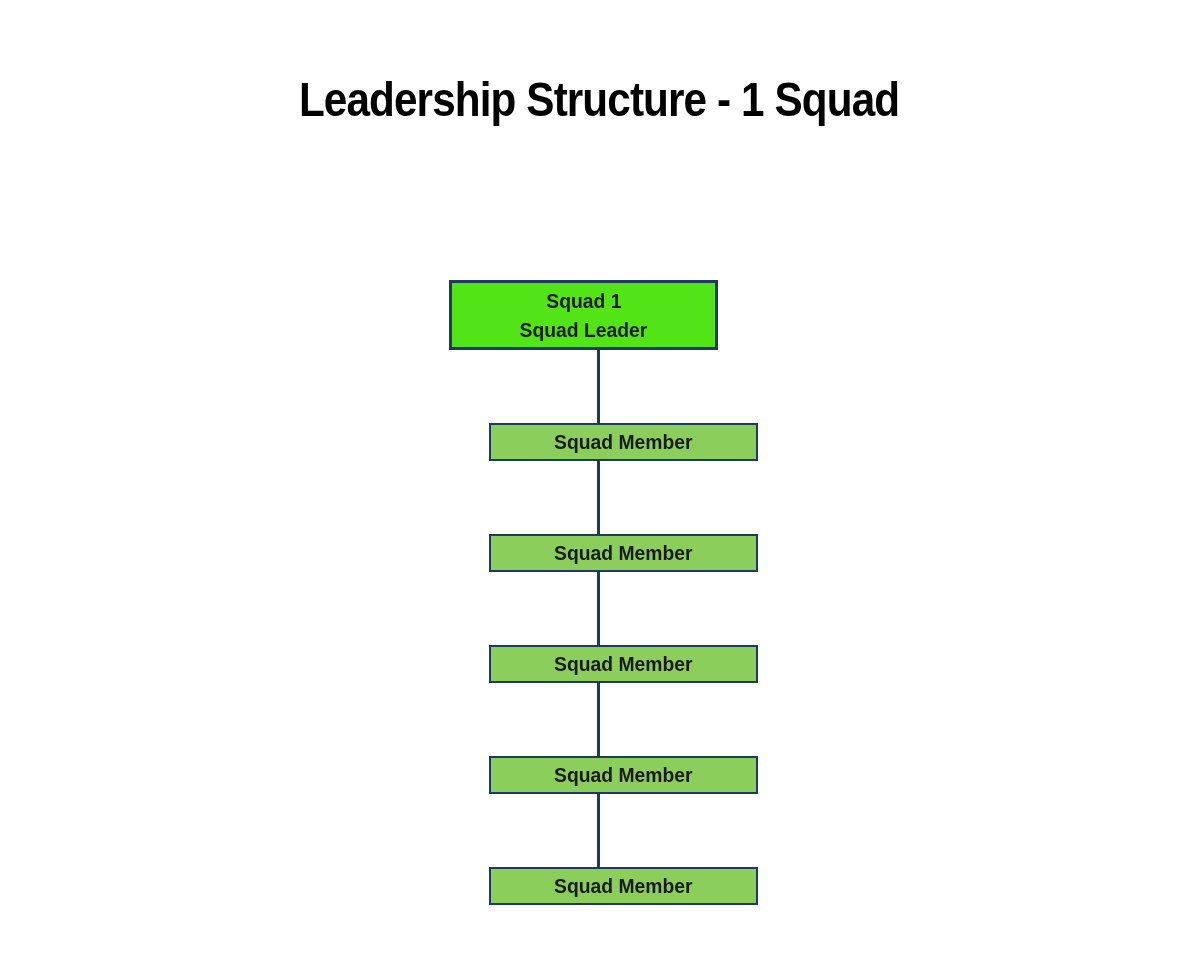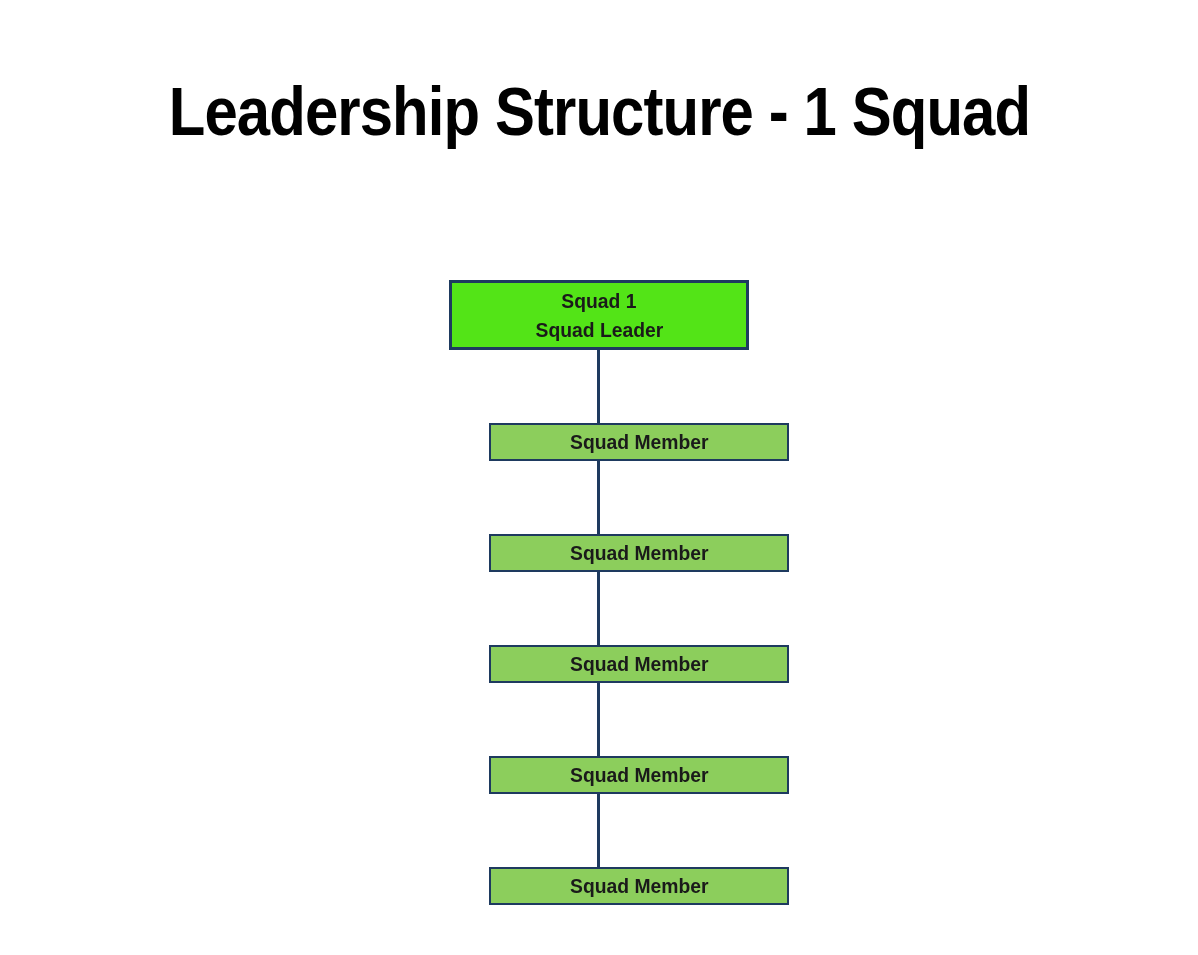--- a/index.html
+++ b/index.html
@@ -13,21 +13,21 @@
     height: 955px;
     background: #ffffff;
     overflow: hidden;
   }
   .title {
     position: absolute;
     top: 72px;
     left: 0;
     width: 100%;
     text-align: center;
-    font-size: 68px;
+    font-size: 48px;
     font-weight: bold;
     color: var(--title-text, #000000);
     letter-spacing: -1px;
     white-space: nowrap;
   }
   .title .cond {
     display: inline-block;
     transform: scaleX(0.88);
     transform-origin: center;
   }
@@ -40,21 +40,21 @@
     left: 597px;
     top: 348px;
     width: 3px;
     height: 535px;
     background: var(--connector, #1e3a5f);
     z-index: 0;
   }
   .node {
     position: absolute;
     left: 449px;
-    width: 300px;
+    width: 269px;
     display: flex;
     flex-direction: column;
     align-items: center;
     justify-content: center;
     z-index: 1;
     font-weight: bold;
     color: var(--node-text, #1a1a1a);
     text-align: center;
   }
   .node .cond {

